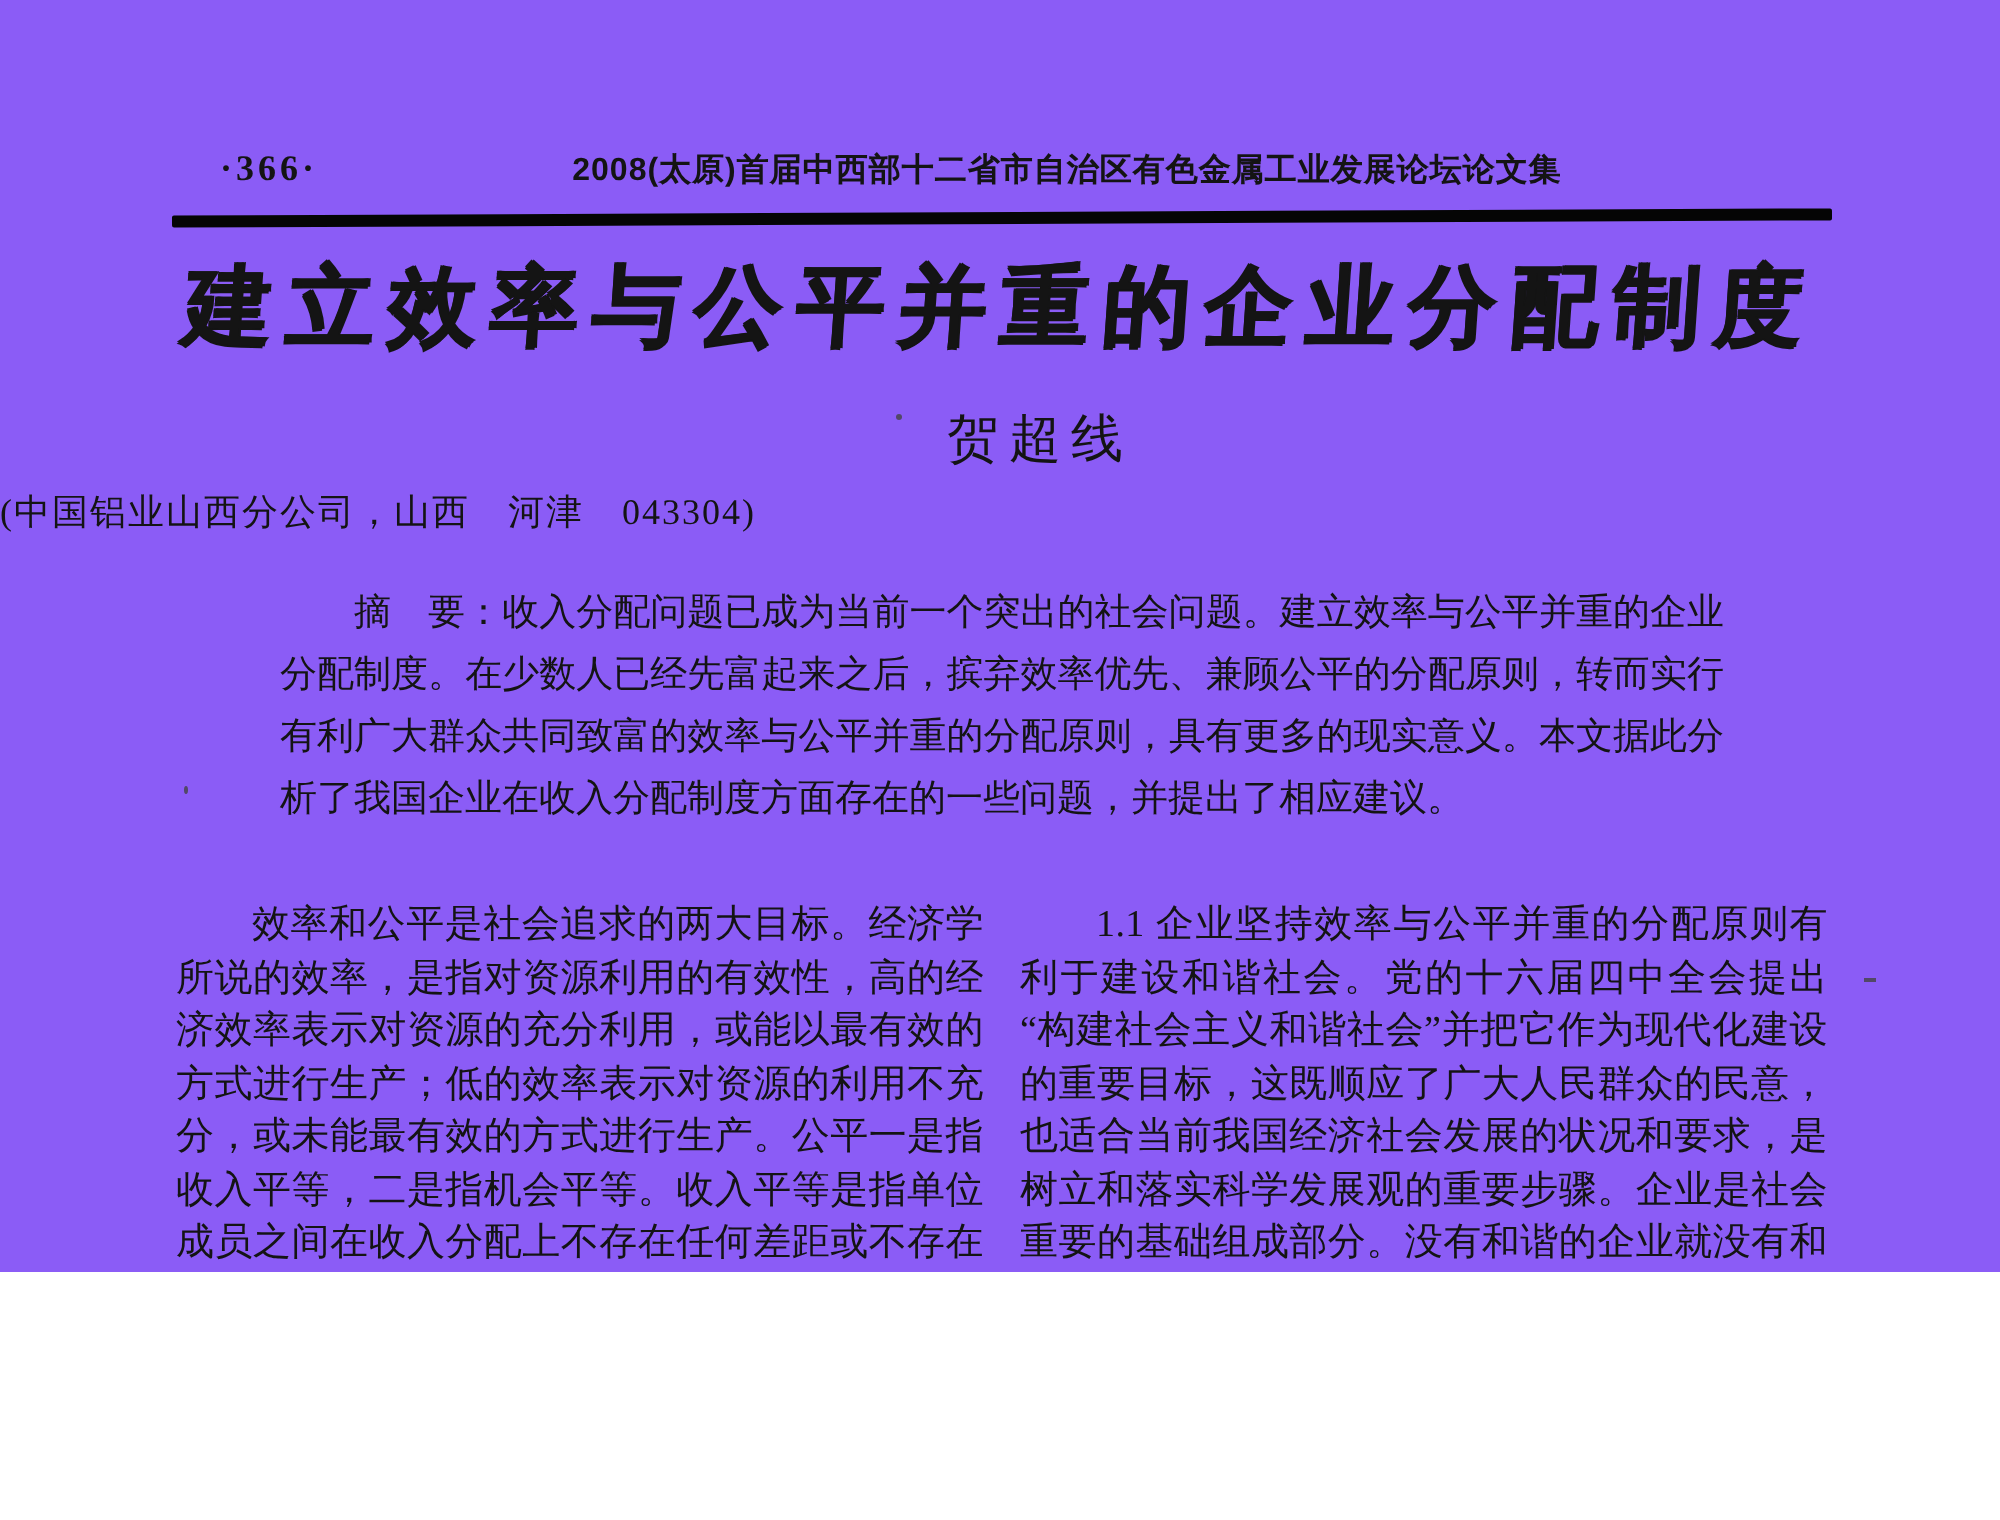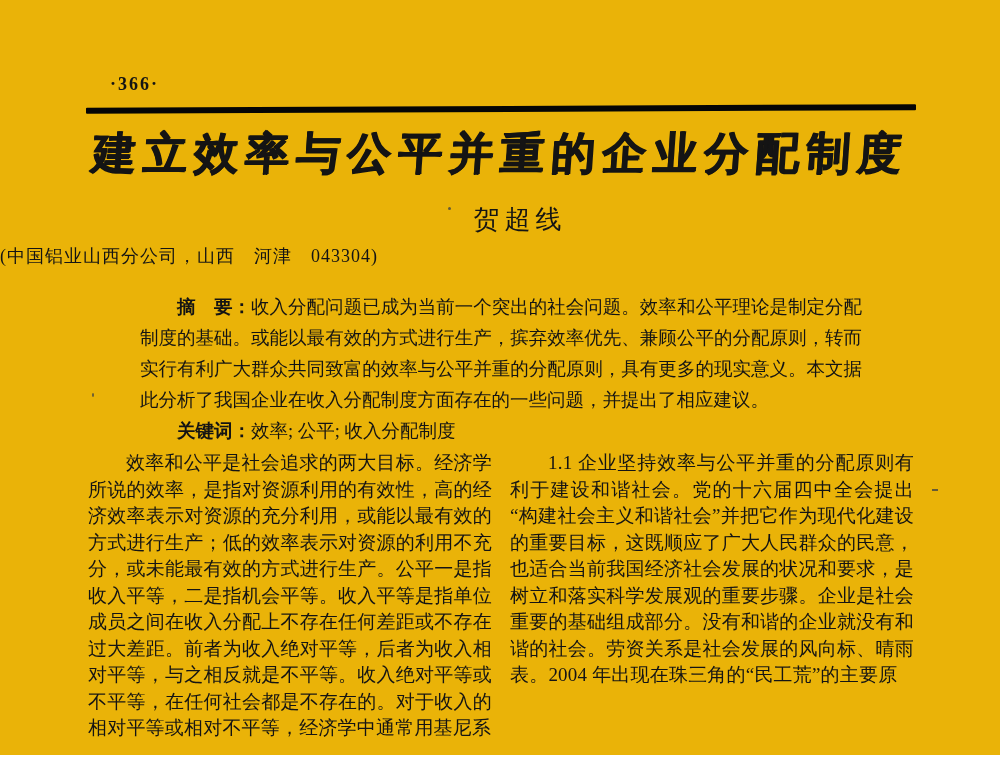--- a/index.html
+++ b/index.html
@@ -1,19 +1,19 @@
 <!DOCTYPE html>
 <html lang="zh"><head>
 <meta charset="utf-8">
 <style>
   html,body { margin:0; padding:0; background:#ffffff; }
   .page {
     position:relative;
-    width:1000px; height:755px;
-    background:#eab308;
+    width:1000px; height:636px;
+    background:#8b5cf6;
     overflow:hidden;
     font-family:"Liberation Serif","DejaVu Serif",serif;
     color:#141414;
   }
   
   .running-head {
     position:absolute; top:74px; left:110px; right:92px;
     display:flex; align-items:baseline;
   }
   .page-num {
@@ -44,21 +44,21 @@
   .affiliation {
     position:absolute; top:244px; left:0; width:100%;
     text-align:left; font-size:18px; letter-spacing:1px;
   }
   
   .abstract {
     position:absolute; top:292px; left:140px; width:722px;
     font-size:18.5px; line-height:31px; text-align:justify;
   }
   .abstract p { margin:0; text-indent:2em; }
-  .abstract .lbl, .keywords .lbl { font-weight:bold; }
+  .abstract .lbl, .keywords .lbl { font-weight:normal; }
   .keywords { margin-top:0; }
   
   .columns {
     position:absolute; top:450px; left:88px; width:826px; height:294px;
     display:flex; gap:18px; overflow:hidden;
   }
   .col {
     width:404px; height:100%; overflow:hidden;
     font-size:19px; line-height:26.5px; text-align:justify;
     letter-spacing:0.2px;
@@ -75,33 +75,33 @@
   .speck.s2 { left:932px; top:489px; width:6px; height:2px; border-radius:0; }
   .speck.s3 { left:92px;  top:393px; width:2px; height:4px; }
 </style>
 </head>
 <body>
 
 <div class="page">
 
   <header class="running-head">
     <span class="page-num">·366·</span>
+    <span class="head-title">2008(太原)首届中西部十二省市自治区有色金属工业发展论坛论文集</span>
   </header>
 
   <div class="head-rule"></div>
 
   <h1 class="article-title">建立效率与公平并重的企业分配制度</h1>
 
   <div class="author">贺超线</div>
 
   <div class="affiliation">(中国铝业山西分公司，山西　河津　043304)</div>
 
   <section class="abstract">
-    <p><span class="lbl">摘　要：</span><span>收入分配问题已成为当前一个突出的社会问题。效率和公平理论是制定分配制度的基础。或能以最有效的方式进行生产，摈弃效率优先、兼顾公平的分配原则，转而实行有利广大群众共同致富的效率与公平并重的分配原则，具有更多的现实意义。本文据此分析了我国企业在收入分配制度方面存在的一些问题，并提出了相应建议。</span></p>
-    <p class="keywords"><span class="lbl">关键词：</span><span>效率; 公平; 收入分配制度</span></p>
+    <p><span class="lbl">摘　要：</span><span>收入分配问题已成为当前一个突出的社会问题。建立效率与公平并重的企业分配制度。在少数人已经先富起来之后，摈弃效率优先、兼顾公平的分配原则，转而实行有利广大群众共同致富的效率与公平并重的分配原则，具有更多的现实意义。本文据此分析了我国企业在收入分配制度方面存在的一些问题，并提出了相应建议。</span></p>
   </section>
 
   <section class="columns">
     <div class="col">
       <p class="indent">
         <span>效率和公平是社会追求的两大目标。经济学所说的效率，是指对资源利用的有效性，高的经济效率表示对资源的充分利用，或能以最有效的方式进行生产；低的效率表示对资源的利用不充分，或未能最有效的方式进行生产。公平一是指收入平等，二是指机会平等。收入平等是指单位成员之间在收入分配上不存在任何差距或不存在过大差距。前者为收入绝对平等，后者为收入相对平等，与之相反就是不平等。收入绝对平等或不平等，在任何社会都是不存在的。对于收入的相对平等或相对不平等，经济学中通常用基尼系</span>
       </p>
     </div>
     <div class="col">
       <p class="indent">

